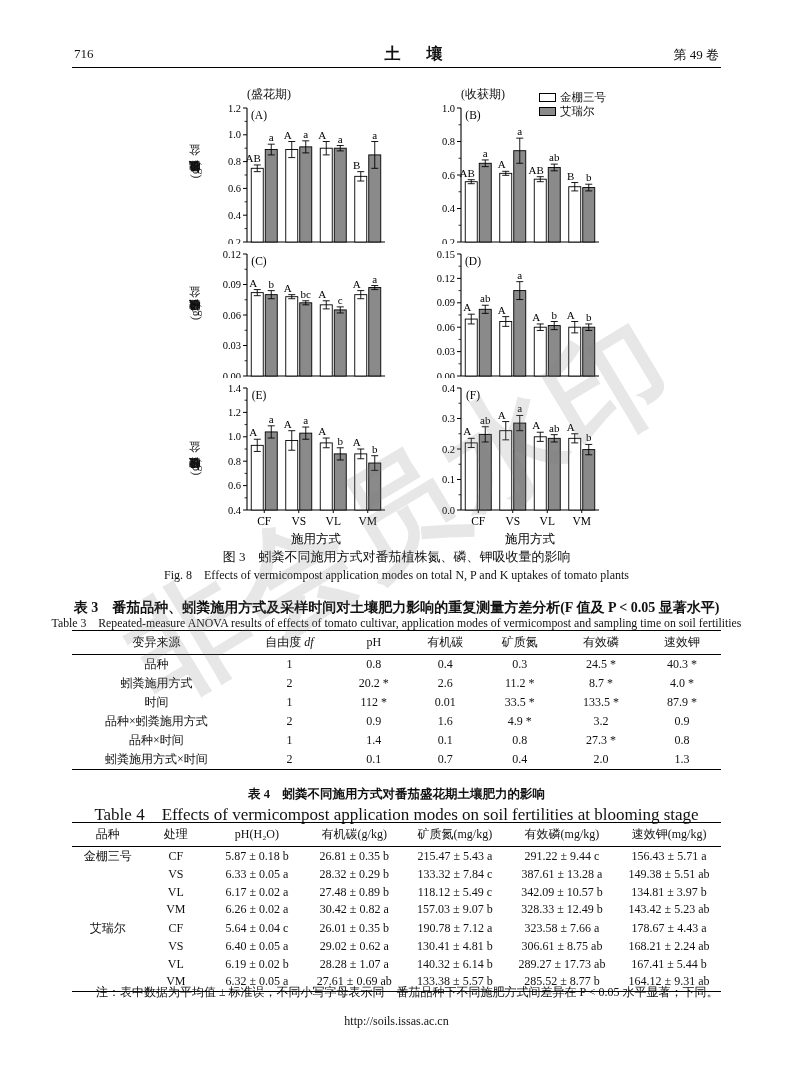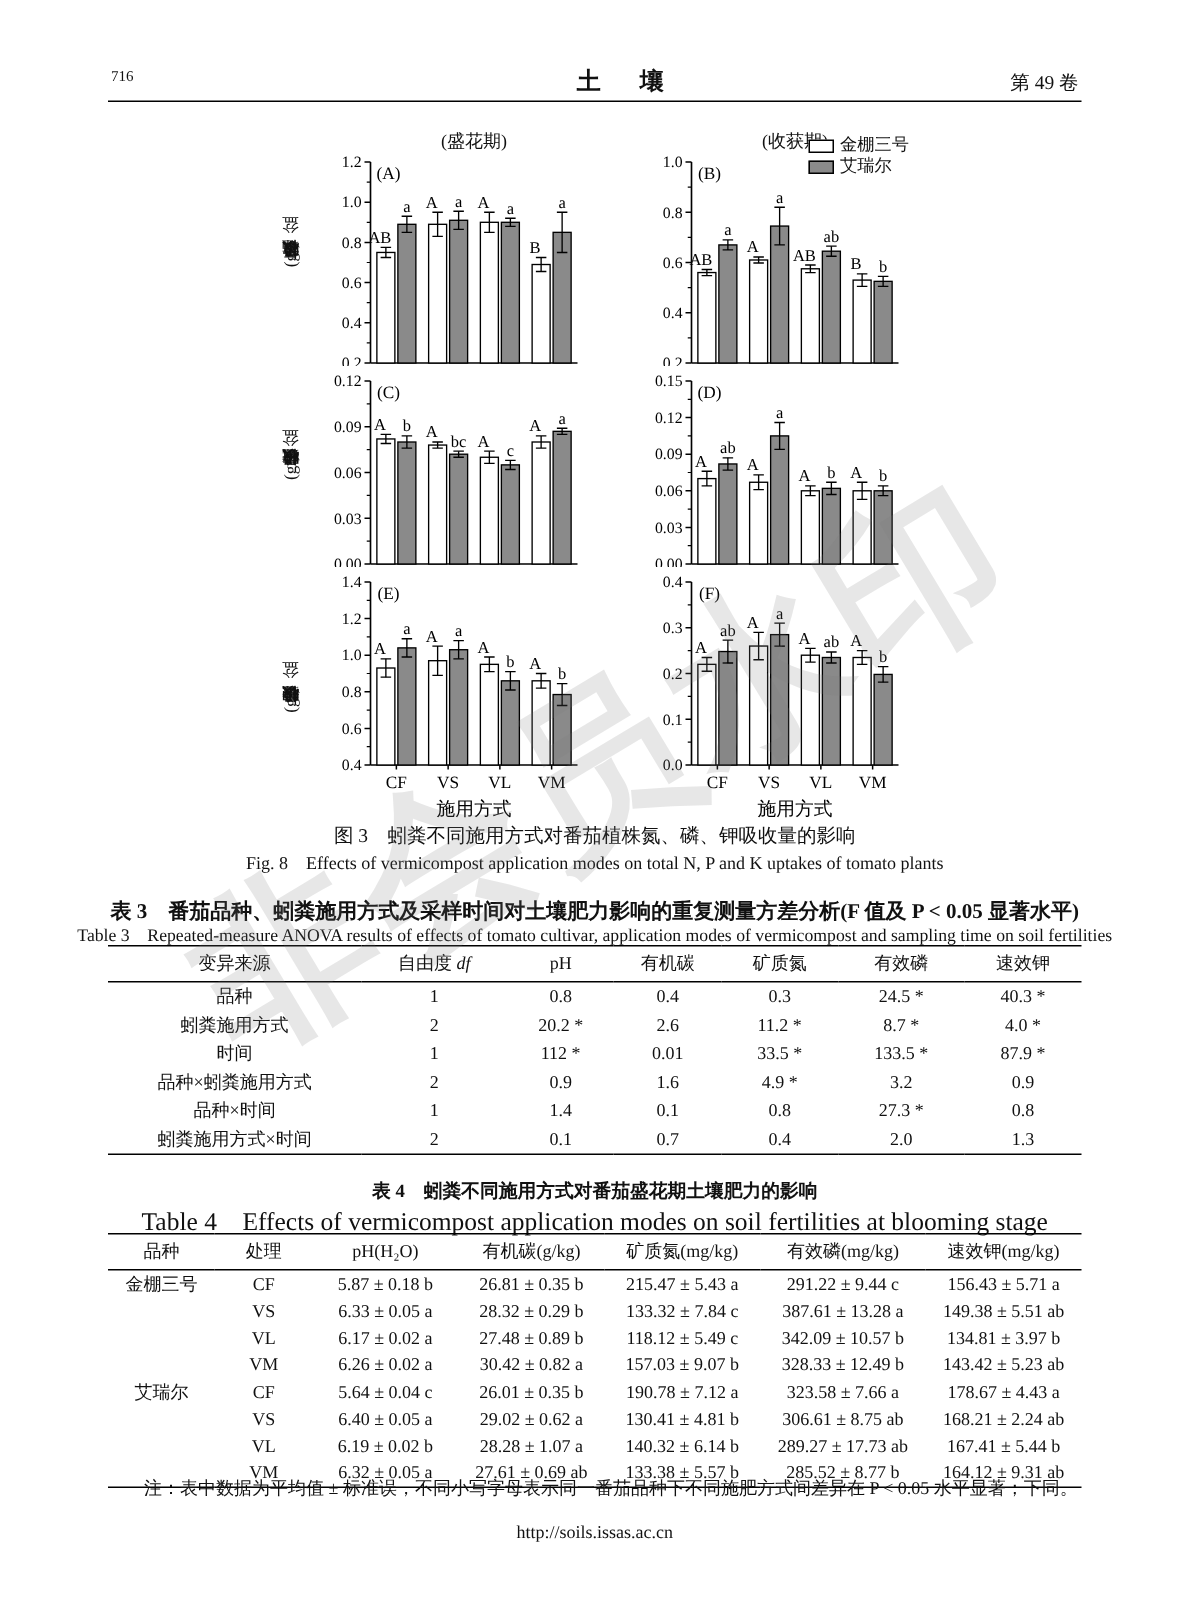--- a/index.html
+++ b/index.html
@@ -1,23 +1,23 @@
 <!DOCTYPE html>
 <html><head>
 <meta charset="utf-8">
 <style>
   html,body{margin:0;padding:0;background:#ffffff;}
   .page{position:relative;width:793px;height:1077px;background:#fff;overflow:hidden;
         font-family:"Liberation Serif","DejaVu Serif",serif;color:#111;}
-  .hdr-num{position:absolute;top:46px;left:74px;font-size:10px;}
+  .hdr-num{position:absolute;top:46px;left:74px;font-size:13px;}
   .hdr-vol{position:absolute;top:46px;right:74px;font-size:13px;margin-left:43px;}
   .hdr-journal{position:absolute;top:44px;left:0;right:0;text-align:center;font-size:16px;font-weight:bold;letter-spacing:26px;text-indent:26px;margin-left:34px;}
   .hdr-rule{position:absolute;top:67px;left:72px;width:649px;border-top:1.5px solid #000;}
   .figure-block{position:absolute;left:183px;top:86px;width:426px;height:470px;}
-  .stage-label{position:absolute;top:0;font-size:12px;text-align:center;width:138px;}
+  .stage-label{position:absolute;top:0;font-size:12px;text-align:left;width:138px;}
   .legend{position:absolute;left:356px;top:4px;font-size:11.5px;line-height:14px;}
   .legend-item{display:flex;align-items:center;gap:4px;}
   .legend-swatch{display:inline-block;width:17px;height:9px;border:1px solid #000;box-sizing:border-box;}
   .chart-svg{position:absolute;}
   .ylab{position:absolute;left:4px;width:16px;display:flex;align-items:center;justify-content:center;
         writing-mode:vertical-rl;transform:rotate(180deg);font-size:11.5px;white-space:nowrap;}
   .cap-zh{position:absolute;top:548px;left:0;right:0;text-align:center;font-size:13px;font-weight:normal;}
   .cap-en{position:absolute;top:567px;left:0;right:0;text-align:center;font-size:12px;}
   .t3-zh{position:absolute;top:599px;left:0;right:0;text-align:center;font-size:14px;font-weight:bold;font-family:Liberation Serif, serif;}
   .t3-en{position:absolute;top:616px;left:0;right:0;text-align:center;font-size:11.8px;}

